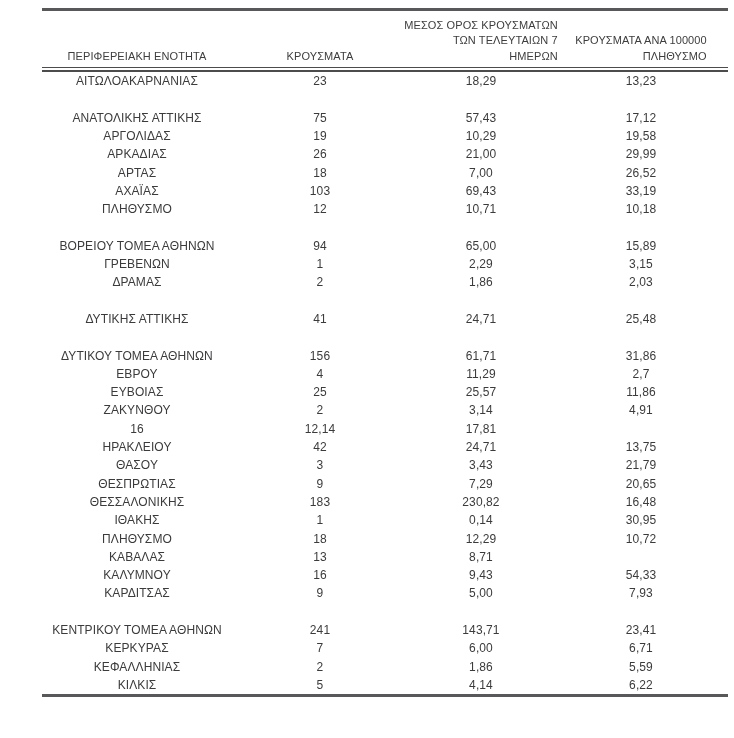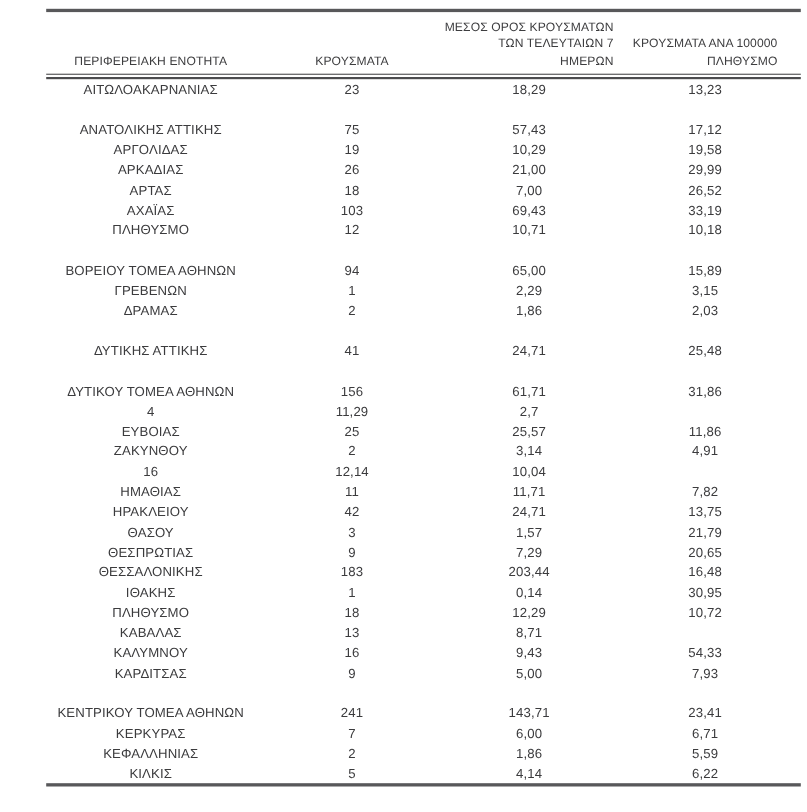--- a/index.html
+++ b/index.html
@@ -161,69 +161,64 @@
           <div class="cell">25,48</div>
         </div>
         <div class="spacer-row"></div>
         <div class="row">
           <div class="cell">ΔΥΤΙΚΟΥ ΤΟΜΕΑ ΑΘΗΝΩΝ</div>
           <div class="cell">156</div>
           <div class="cell">61,71</div>
           <div class="cell">31,86</div>
         </div>
         <div class="row">
+          <div class="cell">ΕΒΡΟΥ</div>
           <div class="cell">4</div>
           <div class="cell">11,29</div>
           <div class="cell">2,7</div>
         </div>
         <div class="row">
           <div class="cell">ΕΥΒΟΙΑΣ</div>
           <div class="cell">25</div>
           <div class="cell">25,57</div>
           <div class="cell">11,86</div>
         </div>
         <div class="row">
           <div class="cell">ΖΑΚΥΝΘΟΥ</div>
           <div class="cell">2</div>
           <div class="cell">3,14</div>
           <div class="cell">4,91</div>
         </div>
         <div class="row">
           <div class="cell">16</div>
           <div class="cell">12,14</div>
-          <div class="cell">10,04</div>
-        </div>
-        <div class="row">
-          <div class="cell">ΗΜΑΘΙΑΣ</div>
-          <div class="cell">11</div>
-          <div class="cell">11,71</div>
-          <div class="cell">7,82</div>
+          <div class="cell">17,81</div>
         </div>
         <div class="row">
           <div class="cell">ΗΡΑΚΛΕΙΟΥ</div>
           <div class="cell">42</div>
           <div class="cell">24,71</div>
           <div class="cell">13,75</div>
         </div>
         <div class="row">
           <div class="cell">ΘΑΣΟΥ</div>
           <div class="cell">3</div>
-          <div class="cell">1,57</div>
+          <div class="cell">3,43</div>
           <div class="cell">21,79</div>
         </div>
         <div class="row">
           <div class="cell">ΘΕΣΠΡΩΤΙΑΣ</div>
           <div class="cell">9</div>
           <div class="cell">7,29</div>
           <div class="cell">20,65</div>
         </div>
         <div class="row">
           <div class="cell">ΘΕΣΣΑΛΟΝΙΚΗΣ</div>
           <div class="cell">183</div>
-          <div class="cell">203,44</div>
+          <div class="cell">230,82</div>
           <div class="cell">16,48</div>
         </div>
         <div class="row">
           <div class="cell">ΙΘΑΚΗΣ</div>
           <div class="cell">1</div>
           <div class="cell">0,14</div>
           <div class="cell">30,95</div>
         </div>
         <div class="row">
           <div class="cell">ΠΛΗΘΥΣΜΟ</div>

